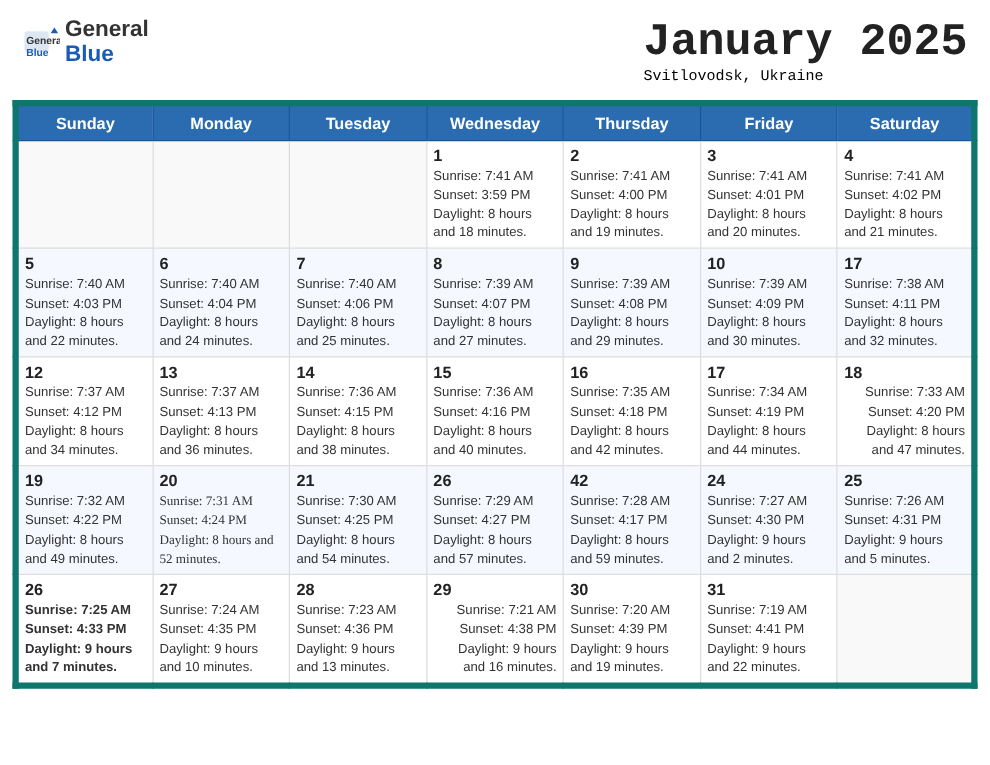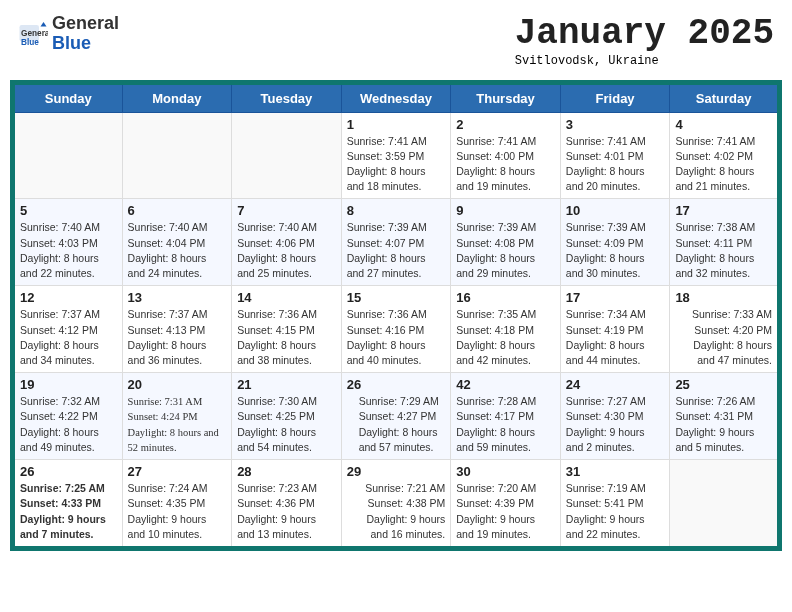--- a/index.html
+++ b/index.html
@@ -266,21 +266,21 @@
 Daylight: 8 hours and 52 minutes.</div>
         </td>
         <td>
           <span class="day-number">21</span>
           <div class="day-detail" style="white-space: pre-line;">Sunrise: 7:30 AM
 Sunset: 4:25 PM
 Daylight: 8 hours and 54 minutes.</div>
         </td>
         <td>
           <span class="day-number">26</span>
-          <div class="day-detail" style="white-space: pre-line; margin-left: 12px;">Sunrise: 7:29 AM
+          <div class="day-detail" style="white-space: pre-line;">Sunrise: 7:29 AM
 Sunset: 4:27 PM
 Daylight: 8 hours and 57 minutes.</div>
         </td>
         <td>
           <span class="day-number">42</span>
           <div class="day-detail" style="white-space: pre-line;">Sunrise: 7:28 AM
 Sunset: 4:17 PM
 Daylight: 8 hours and 59 minutes.</div>
         </td>
         <td>
@@ -323,19 +323,19 @@
         </td>
         <td>
           <span class="day-number">30</span>
           <div class="day-detail" style="white-space: pre-line;">Sunrise: 7:20 AM
 Sunset: 4:39 PM
 Daylight: 9 hours and 19 minutes.</div>
         </td>
         <td>
           <span class="day-number">31</span>
           <div class="day-detail" style="white-space: pre-line;">Sunrise: 7:19 AM
-Sunset: 5:41 PM
+Sunset: 4:41 PM
 Daylight: 9 hours and 22 minutes.</div>
         </td>
         <td class="empty-cell"></td>
       </tr>
     </tbody>
 </table>
 
 </body></html>

